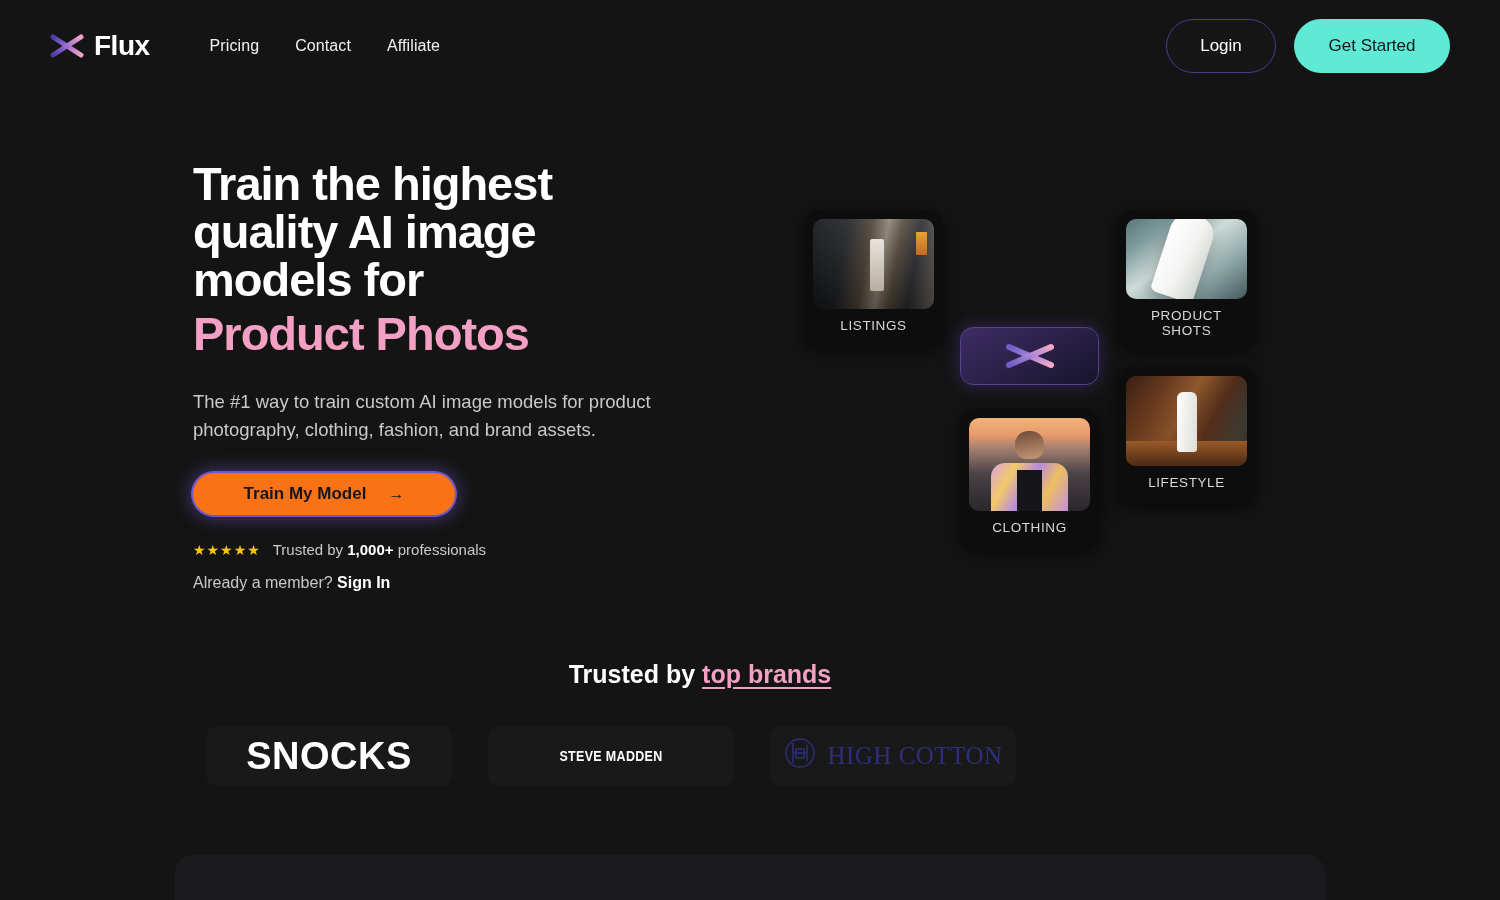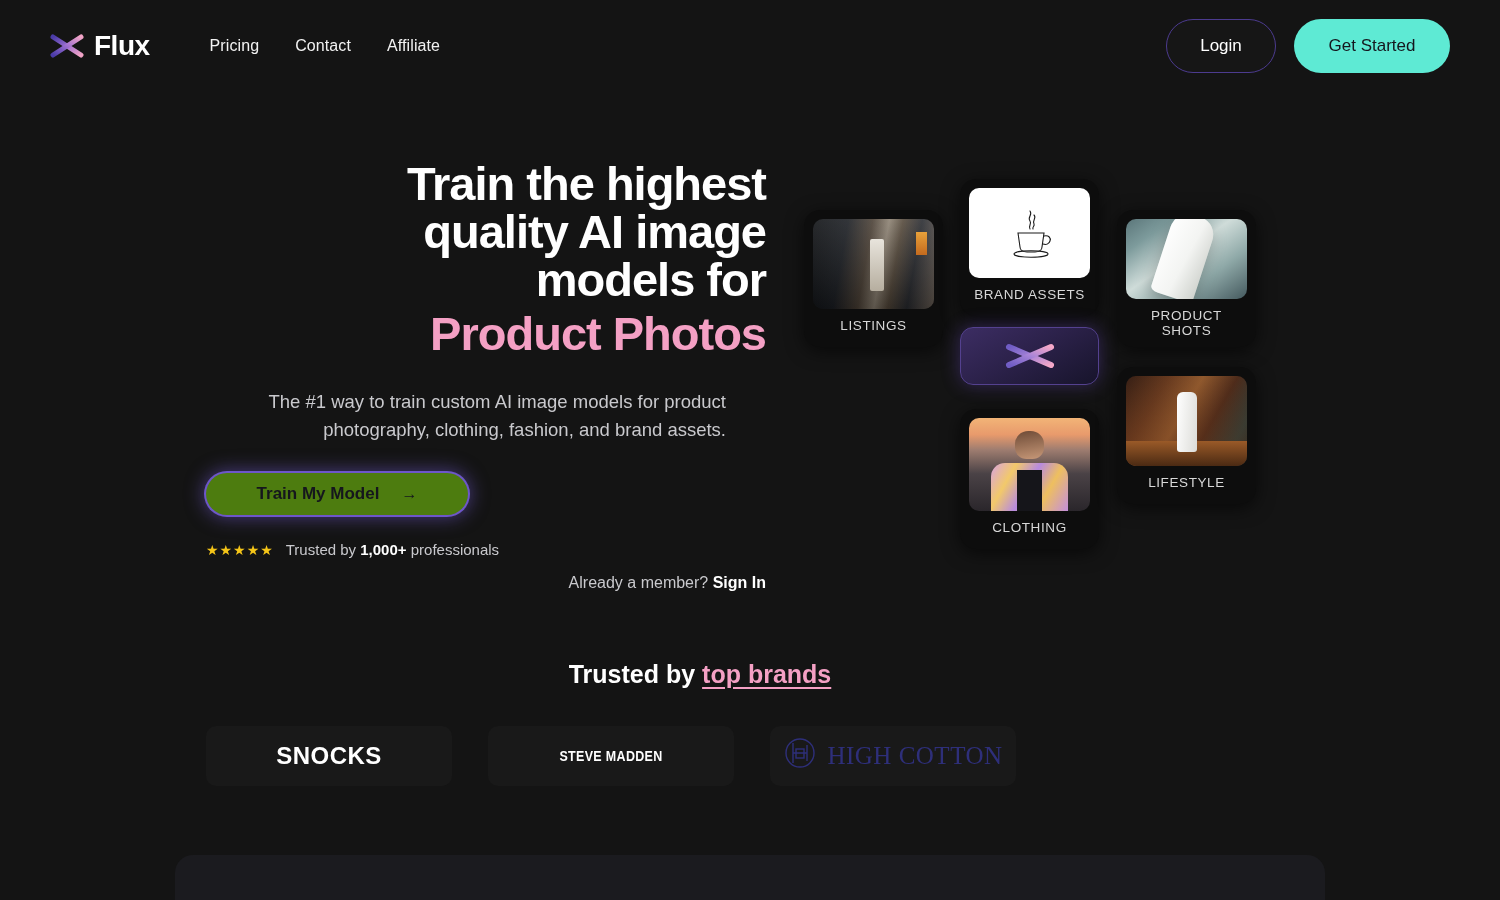--- a/index.html
+++ b/index.html
@@ -34,33 +34,33 @@
     cursor: pointer; padding: 0 22px;
   }
   .btn-getstarted {
     min-width: 156px; height: 54px; border-radius: 27px;
     background: #5eead4; color: #15161d; font-size: 17px; font-weight: 500;
     display: flex; align-items: center; justify-content: center; cursor: pointer;
     padding: 0 24px;
   }
 
   
-  .hero-left { position: absolute; left: 206px; top: 160px; width: 560px; text-align: right; }
+  .hero-left { position: absolute; left: 193px; top: 160px; width: 560px; }
   .headline {
     font-size: 47px; font-weight: bold; line-height: 1.02; color: #ffffff;
     letter-spacing: -1px;
   }
   .headline .accent { color: #f4a0c4; display: block; margin-top: 6px; }
   .subhead {
     margin-top: 30px; font-size: 18.5px; line-height: 1.55; color: #c9c9cd;
     max-width: 520px;
   }
   .cta-wrap { margin-top: 28px; }
   .cta {
-    width: 262px; height: 42px; border-radius: 21px; background: #4d7c0f;
+    width: 262px; height: 42px; border-radius: 21px; background: #f97316;
     color: #15161d; font-size: 17px; font-weight: bold;
     display: flex; align-items: center; justify-content: center; gap: 22px;
     cursor: pointer;
     box-shadow: 0 0 0 2px #6d57c9, 0 0 18px 3px rgba(109,87,201,0.55);
   }
   .cta-arrow { font-size: 16px; font-weight: normal; }
   .trust-row {
     margin-top: 26px; display: flex; align-items: center; gap: 12px;
     font-size: 15px; color: #c9c9cd;
   }
@@ -197,21 +197,21 @@
   .brands-row {
     position: absolute; top: 726px; left: 206px; width: 1088px;
     display: flex; gap: 36px;
   }
   .brand-card {
     width: 246px; height: 60px; border-radius: 10px; background: #191919;
     display: flex; align-items: center; justify-content: center;
   }
   .logo-lambs { display:flex; align-items:center; gap:6px; color:#ffffff;
     font-size:15px; font-weight:bold; letter-spacing:-0.2px; }
-  .logo-snocks { color:#ffffff; font-size:24px; font-weight:bold; letter-spacing:0.5px; }
+  .logo-snocks { color:#ffffff; font-size:38px; font-weight:bold; letter-spacing:0.5px; }
   .logo-steve { color:#ffffff; font-size:14.5px; font-weight:bold; letter-spacing:0.4px;
     transform: scaleX(0.86); }
   .logo-high { display:flex; align-items:center; gap:10px; color:#2e2f7a;
     font-family: "Liberation Serif", serif; font-size:25px; letter-spacing:0.5px; }
 
   
   .bottom-panel {
     position: absolute; left: 175px; top: 855px; width: 1150px; height: 90px;
     background: #1b1b1f; border-radius: 18px 18px 0 0;
   }
@@ -286,36 +286,20 @@
   <div class="grid">
 
     <div class="card c-listings">
       <div class="thumb">
         <div class="art-listings"></div>
       </div>
       <div class="cap">LISTINGS</div>
     </div>
 
 
-    <div class="card c-brand">
-      <div class="thumb">
-        <div class="art-brand">
-          <svg width="56" height="56" viewBox="0 0 56 56">
-            <g fill="none" stroke="#1a1a1a" stroke-width="1.1" stroke-linecap="round">
-              <path d="M28 6 C31 10 25 12 28 16 C30 19 26 21 28 24"></path>
-              <path d="M32 10 C35 13 30 15 32 19 C33 21 30 22 31 24"></path>
-              <path d="M16 28 L18 42 C18 45 21 47 25 47 L33 47 C37 47 40 45 40 42 L42 28 Z"></path>
-              <path d="M42 31 C47 30 49 33 48 36 C47 39 44 40 41 39"></path>
-              <ellipse cx="29" cy="49" rx="17" ry="3.2"></ellipse>
-            </g>
-          </svg>
-        </div>
-      </div>
-      <div class="cap">BRAND ASSETS</div>
-    </div>
 
     <div class="card c-logo">
       <span class="mark">
         <svg width="54" height="30" viewBox="0 0 54 30">
           <defs>
             <linearGradient id="gl1" x1="0" y1="0" x2="1" y2="1">
               <stop offset="0" stop-color="#6f5cc4"></stop>
               <stop offset="0.5" stop-color="#a683d8"></stop>
               <stop offset="1" stop-color="#f5a8c8"></stop>
             </linearGradient>

